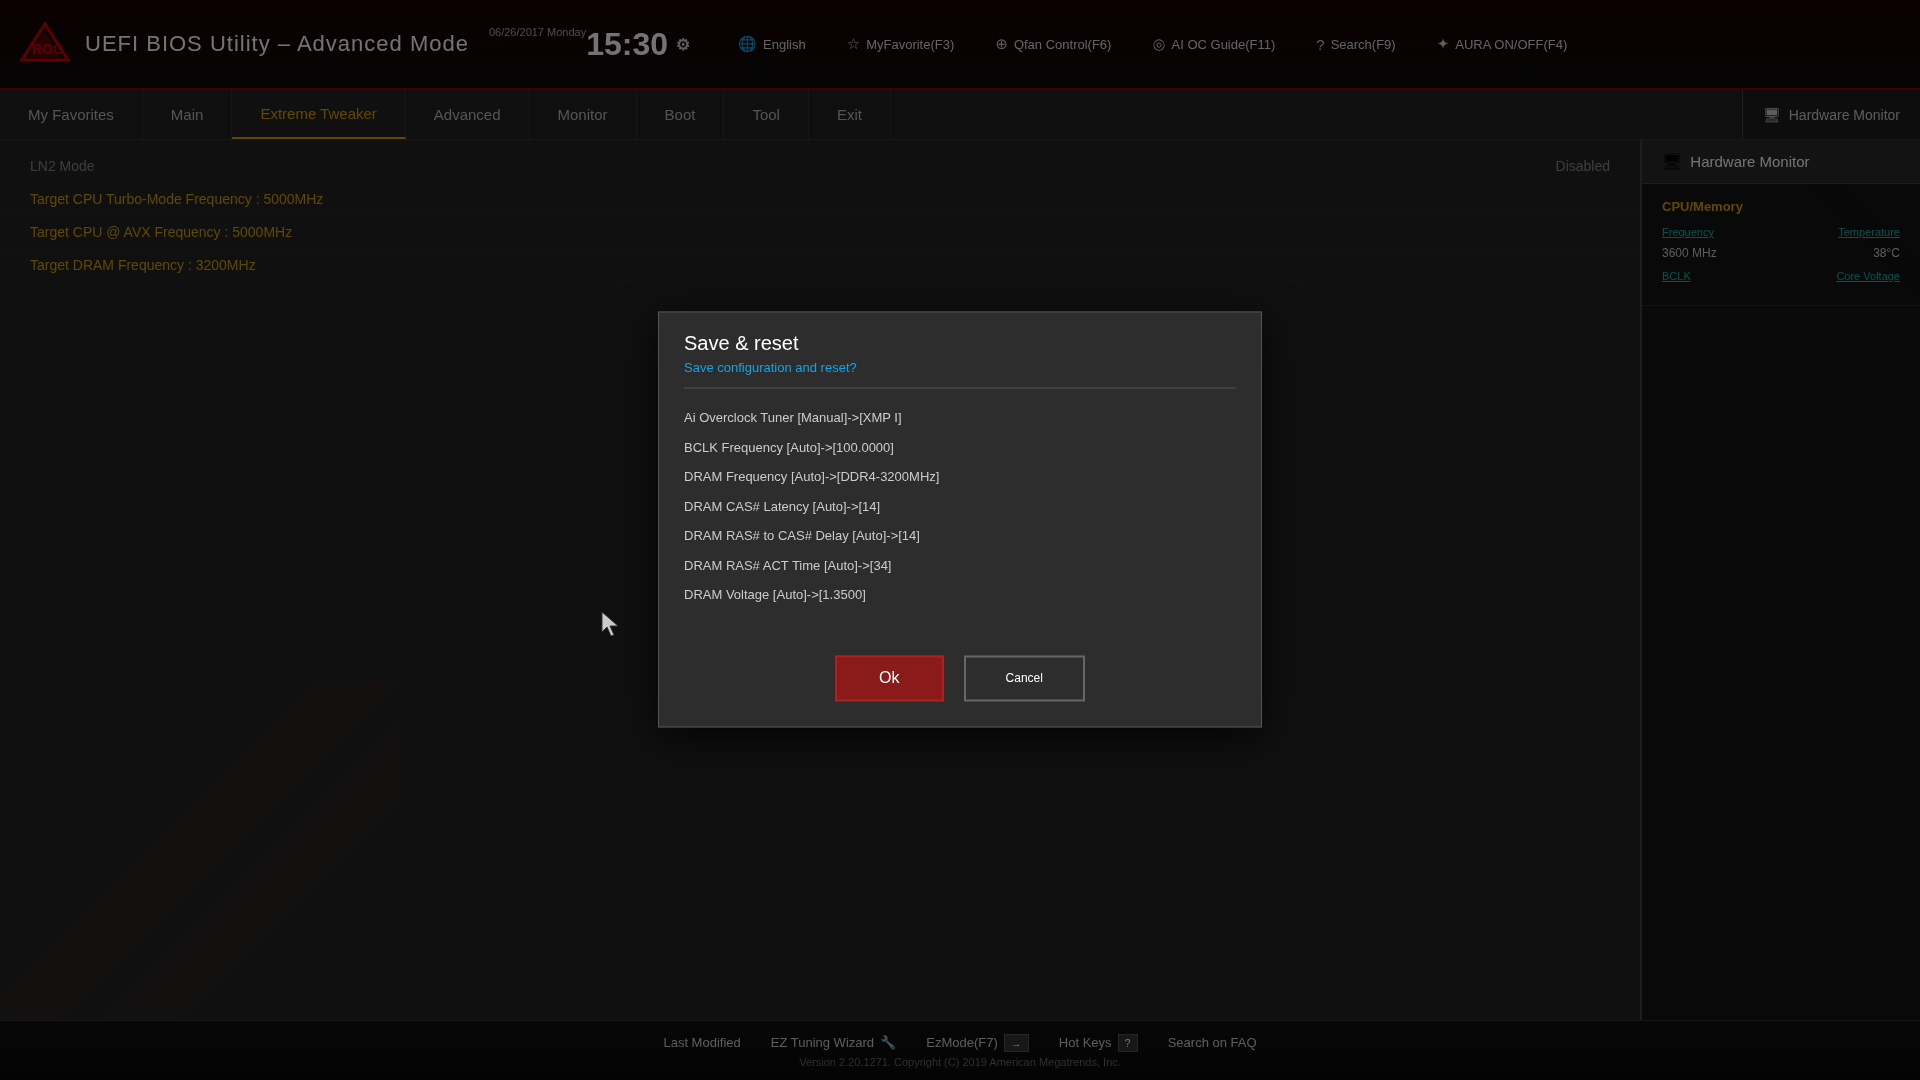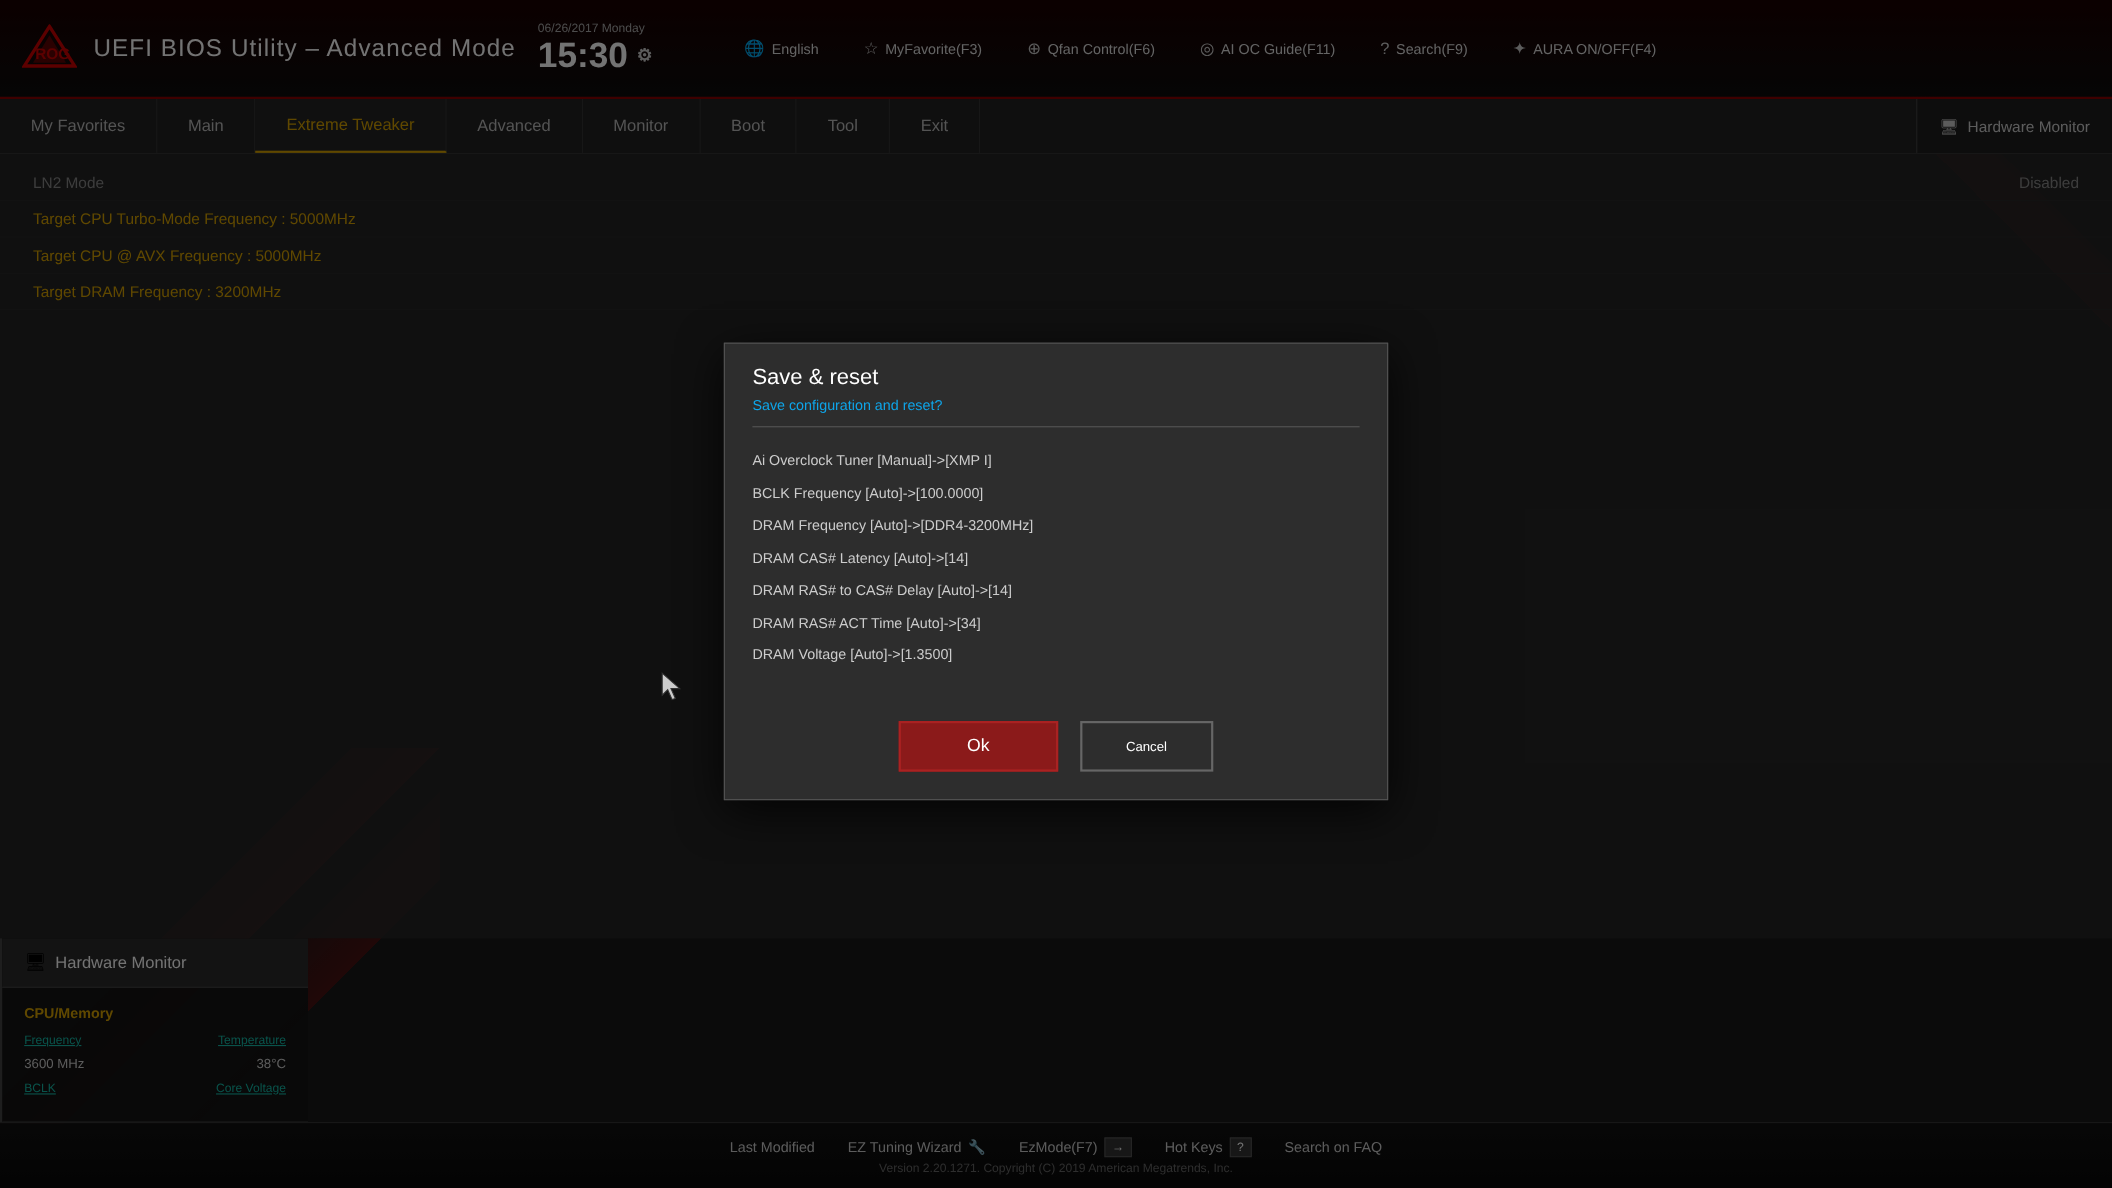--- a/index.html
+++ b/index.html
@@ -65,21 +65,20 @@
 
     .title-text {
       color: #ffffff;
       font-size: 22px;
       font-weight: 300;
       letter-spacing: 1px;
     }
 
     .datetime-area {
       display: flex;
-      flex-direction: column;
       align-items: flex-start;
       margin-right: 20px;
       min-width: 140px;
     }
 
     .date-text {
       color: #aaa;
       font-size: 11px;
     }
 
@@ -158,21 +157,20 @@
       font-size: 14px;
       gap: 8px;
     }
 
     
     .main-content {
       position: relative;
       z-index: 5;
       display: flex;
       height: calc(1080px - 90px - 50px - 60px);
-      flex-direction: column;
     }
 
     
     .left-pane {
       flex: 1;
       background: rgba(40,40,40,0.85);
       padding: 10px 0;
       overflow: hidden;
     }
 
@@ -303,21 +301,21 @@
       justify-content: center;
       gap: 20px;
       padding: 20px 25px 25px;
     }
 
     .btn-ok {
       background: #8b1a1a;
       border: 2px solid #aa2222;
       color: #ffffff;
       font-size: 16px;
-      padding: 12px 60px;
+      padding: 12px 42px;
       cursor: pointer;
       font-weight: 500;
       transition: background 0.2s;
     }
 
     .btn-cancel {
       background: transparent;
       border: 2px solid #666;
       color: #ffffff;
       font-size: 12px;

